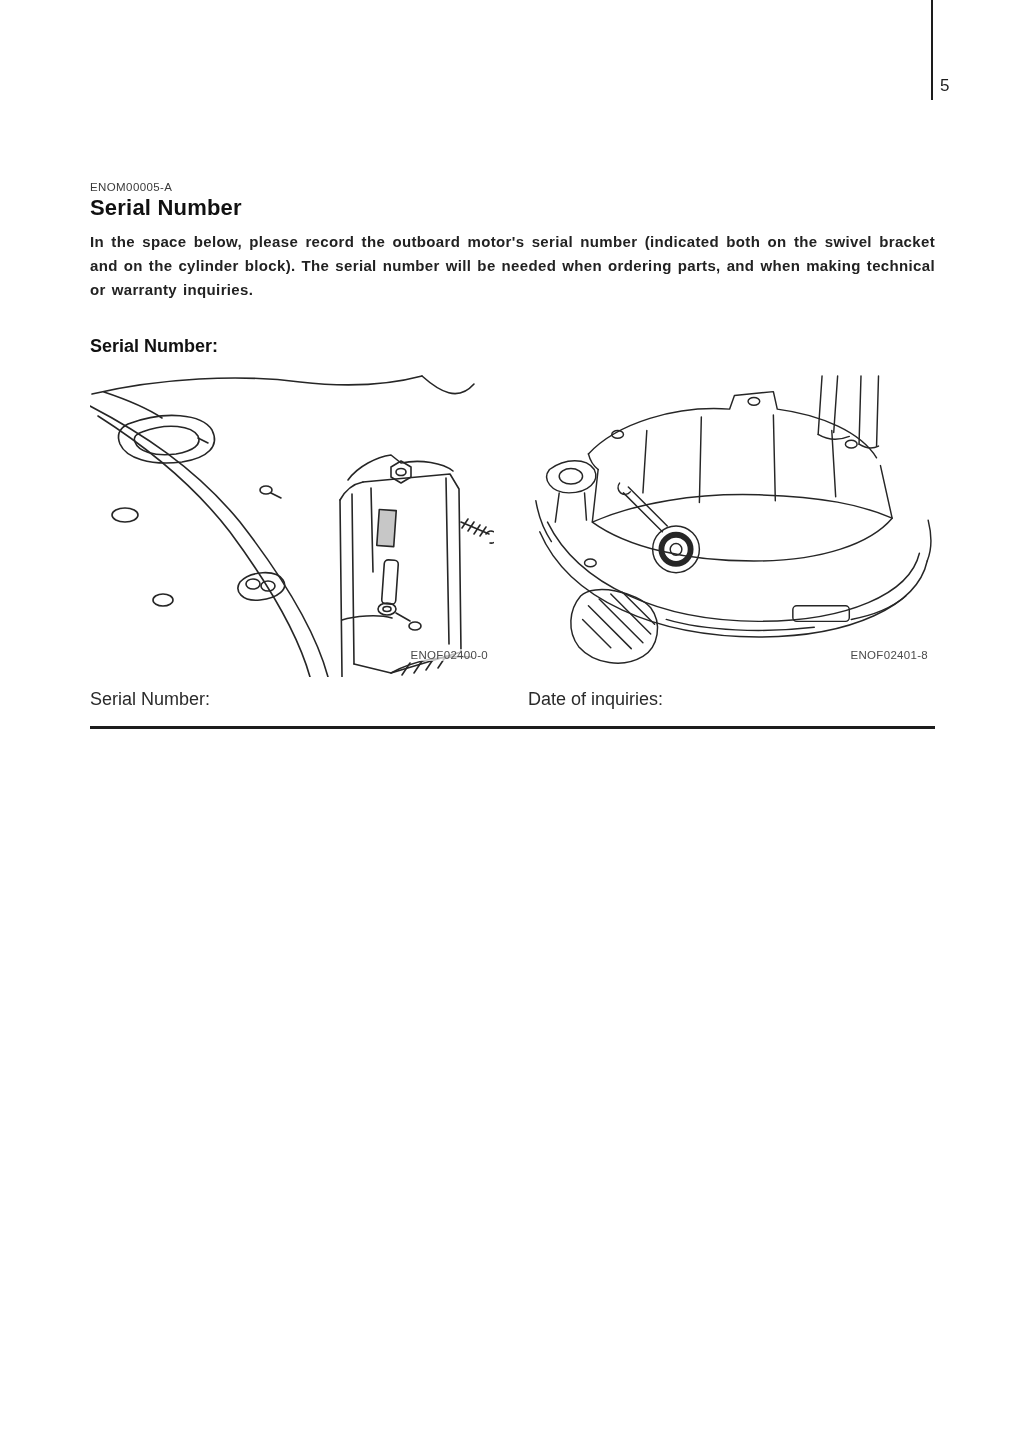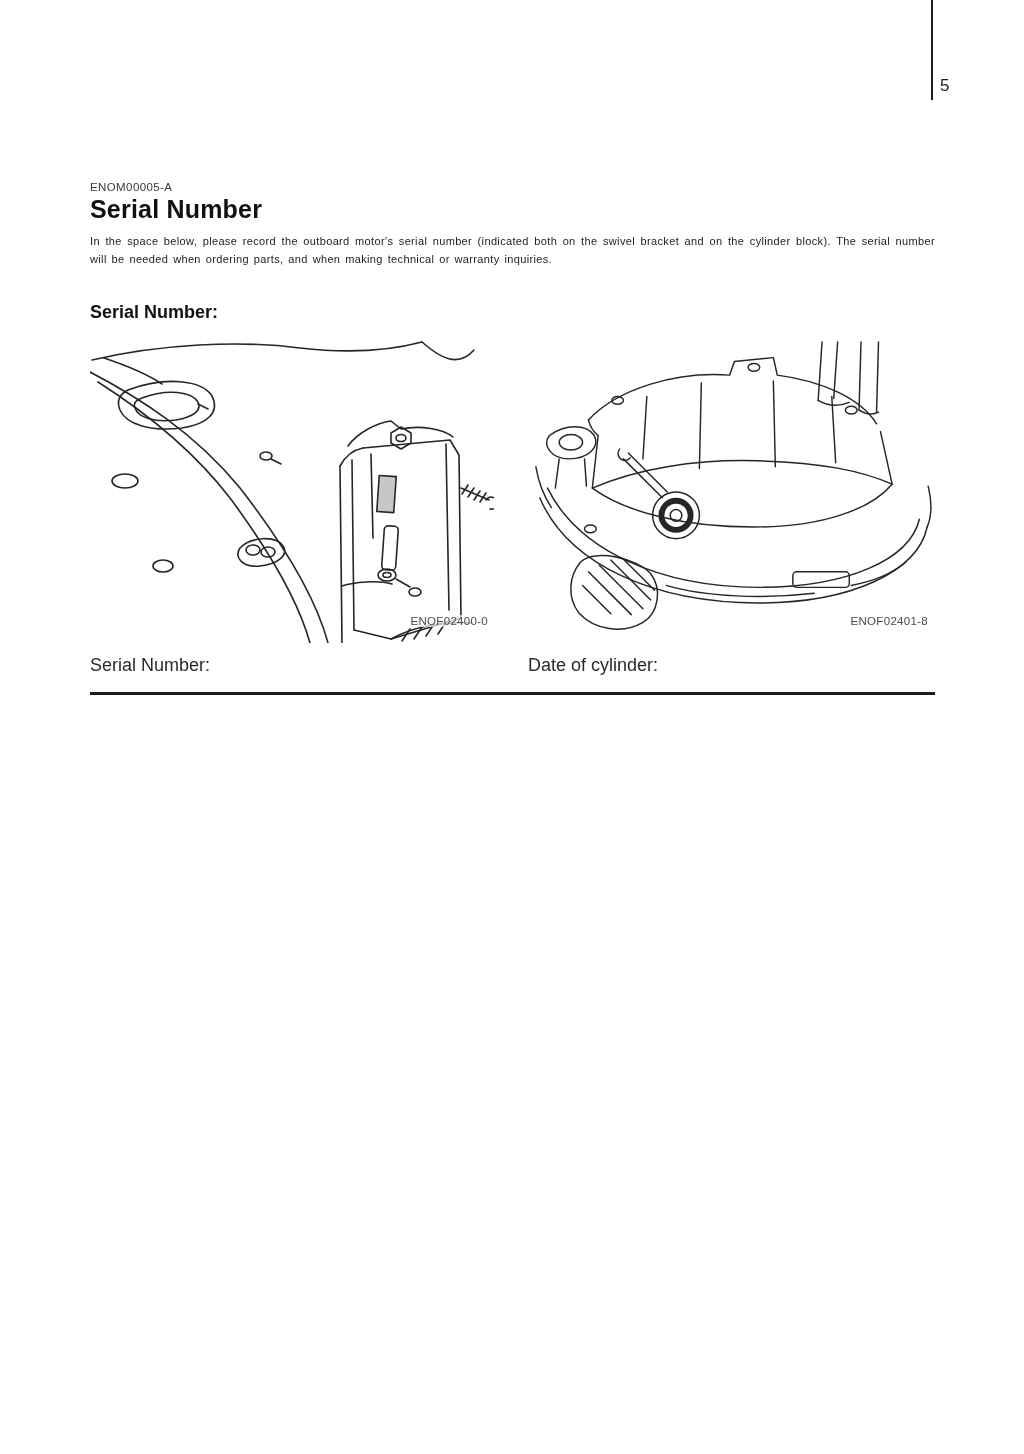--- a/index.html
+++ b/index.html
@@ -23,28 +23,29 @@
   }
 
   
   .content {
     position: absolute; left: 90px; top: 166px; width: 845px;
   }
   .section-code {
     font-size: 11.5px; letter-spacing: 0.4px; color: #3a3a3a; margin-top: 15px;
   }
   .heading {
-    font-size: 25px; font-weight: bold; letter-spacing: 0.2px;
+    font-size: 22px; font-weight: bold; letter-spacing: 0.2px;
     margin-top: 2px; margin-bottom: 9px; color: #111;
   }
   .body-text {
-    font-size: 11px; line-height: 1.6;
+    font-size: 15px; line-height: 1.6;
     text-align: justify;
     letter-spacing: 0.35px; word-spacing: 1.5px;
     color: #222;
+    font-weight: bold;
   }
   .subheading {
     margin-top: 34px;
     font-size: 18px; font-weight: bold; color: #111;
   }
 
   .figures {
     display: flex; margin-top: 15px; gap: 36px;
   }
   .figure {
@@ -185,18 +186,18 @@
           <path d="M330 250 C 352 246, 372 238, 386 226"></path>
         </g>
       </svg>
       <span class="figure-code">ENOF02401-8</span>
     </div>
 
   </div>
 
   <div class="record-row">
     <div class="field first">Serial Number:</div>
-    <div class="field">Date of cylinder:</div>
+    <div class="field">Date of inquiries:</div>
   </div>
 
   <div class="divider"></div>
 
 </div>
 
 </body></html>

